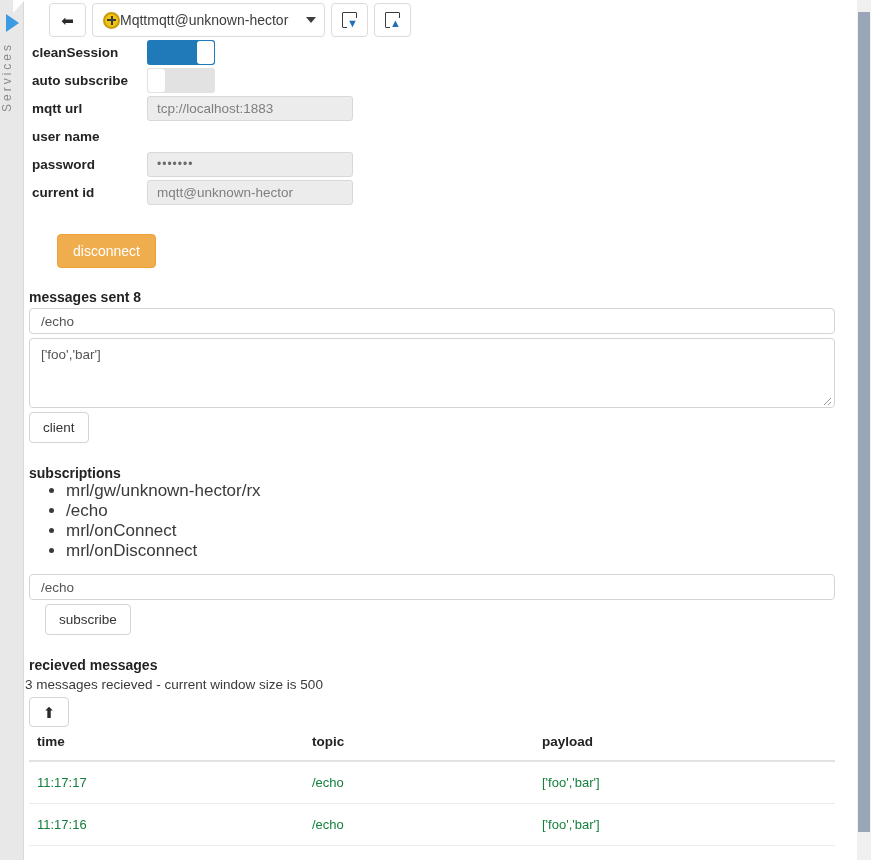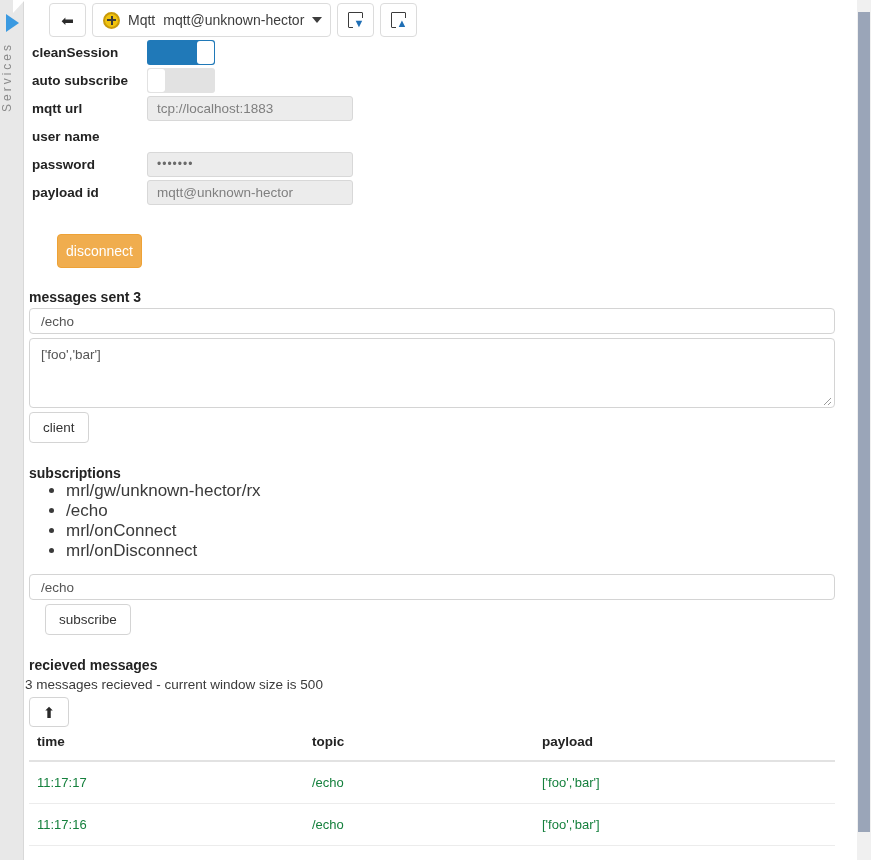--- a/index.html
+++ b/index.html
@@ -88,21 +88,21 @@
     display: flex;
     align-items: center;
     justify-content: center;
     cursor: pointer;
     padding: 0;
   }
   #back-button { width: 37px; }
   #service-selector {
     display: flex;
     align-items: center;
-    gap: 8px;
+    gap: 0;
     padding: 0 8px 0 10px;
     min-width: 233px;
   }
   #service-selector .svc-name {
     font-size: 14px;
     color: #3d3d3d;
   }
   #service-selector .svc-id {
     font-size: 14px;
     color: #3d3d3d;
@@ -224,21 +224,21 @@
   }
 
   #disconnect-button {
     position: absolute;
     left: 33px; top: 234px;
     background: #f0ad4e;
     border: 1px solid #eea236;
     border-radius: 4px;
     color: #fff;
     font-size: 14px;
-    padding: 8px 8px;
+    padding: 8px 15px;
     cursor: pointer;
     font-family: "Liberation Sans", sans-serif;
   }
 
   
   .section-title {
     font-size: 14px;
     font-weight: bold;
     color: #232323;
     position: absolute;
@@ -405,28 +405,28 @@
     </div>
 
     <div class="setting-row field-row">
       <div class="setting-label">password</div>
       <div class="field-disabled">
         <span class="dots">•••••••</span>
       </div>
     </div>
 
     <div class="setting-row field-row">
-      <div class="setting-label">payload id</div>
+      <div class="setting-label">current id</div>
       <input class="field-disabled" disabled="" value="mqtt@unknown-hector" style="">
     </div>
   </div>
 
   <button id="disconnect-button">disconnect</button>
 
-  <div class="section-title" id="messages-sent-title">messages sent 3</div>
+  <div class="section-title" id="messages-sent-title">messages sent 8</div>
   <input class="text-input" id="publish-topic-input" value="/echo" style="">
   <textarea class="text-input" id="publish-payload-textarea" style="">['foo','bar']</textarea>
   <svg id="textarea-grip" viewBox="0 0 12 12">
     <path d="M11 4 L4 11 M11 8 L8 11" stroke="#9a9a9a" stroke-width="1" fill="none"></path>
   </svg>
   <button class="plain-button" id="publish-button">client</button>
 
   <div class="section-title" id="subscriptions-title">subscriptions</div>
   <ul id="subscription-list">
     <li>mrl/gw/unknown-hector/rx</li>

